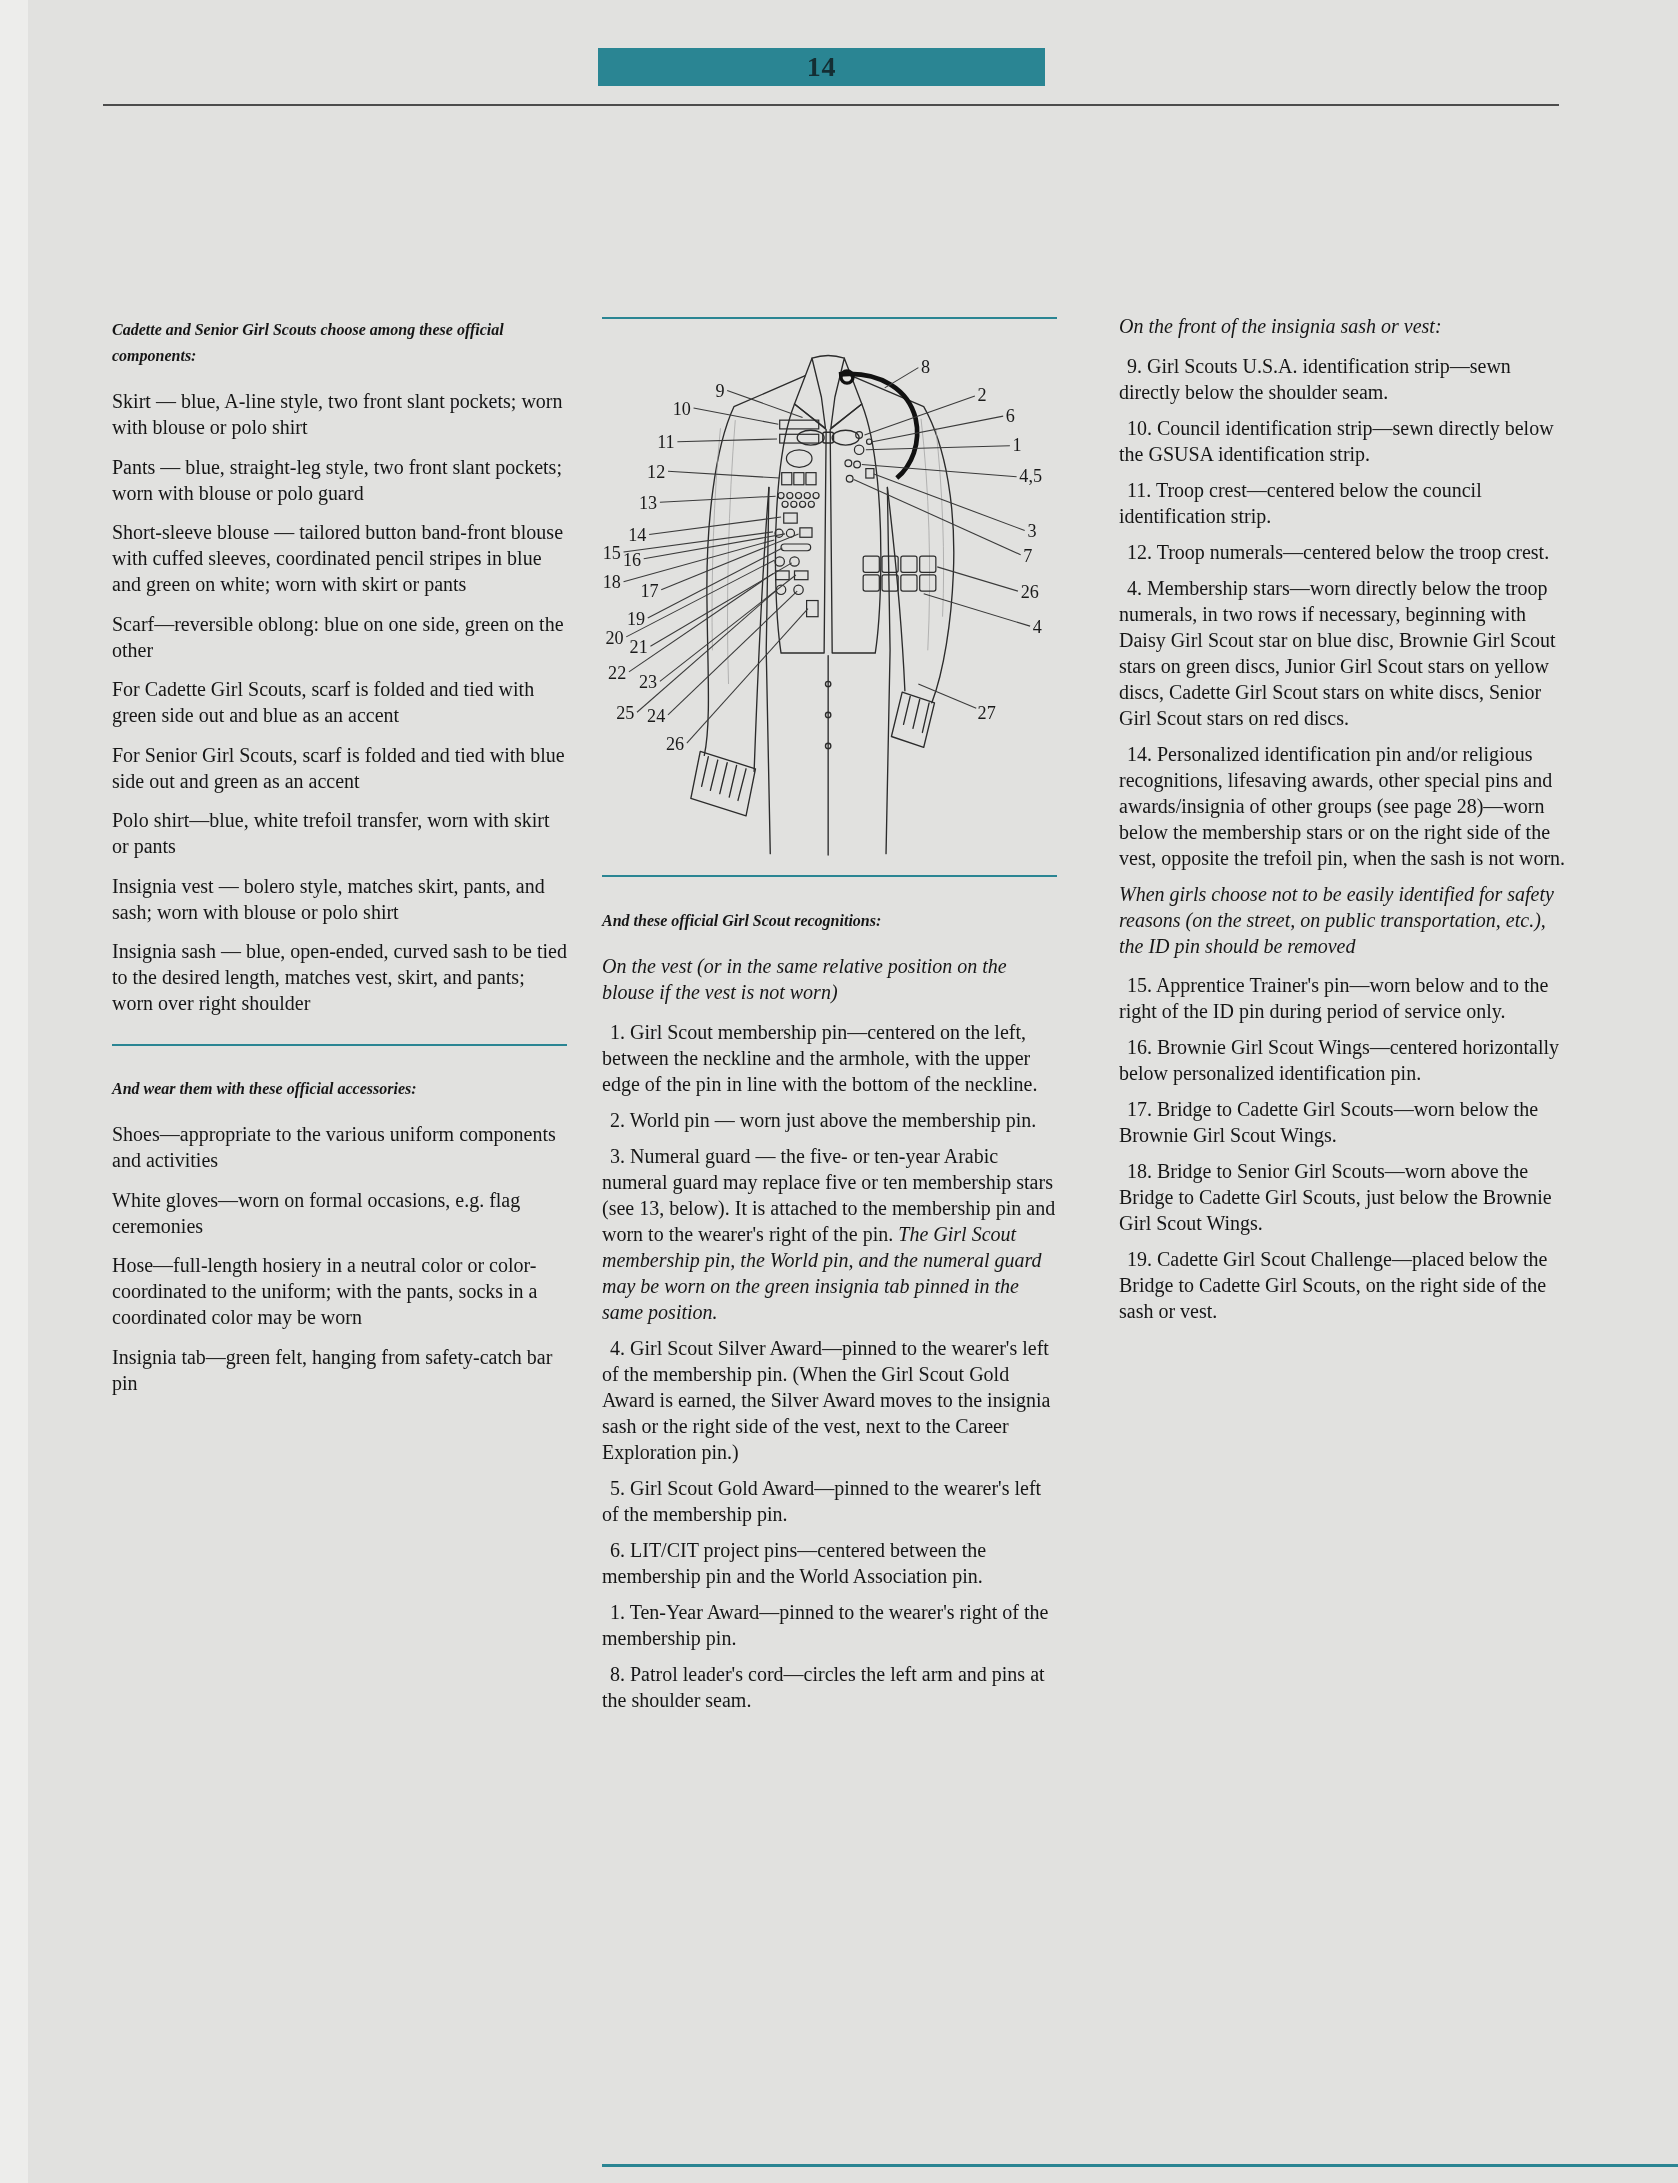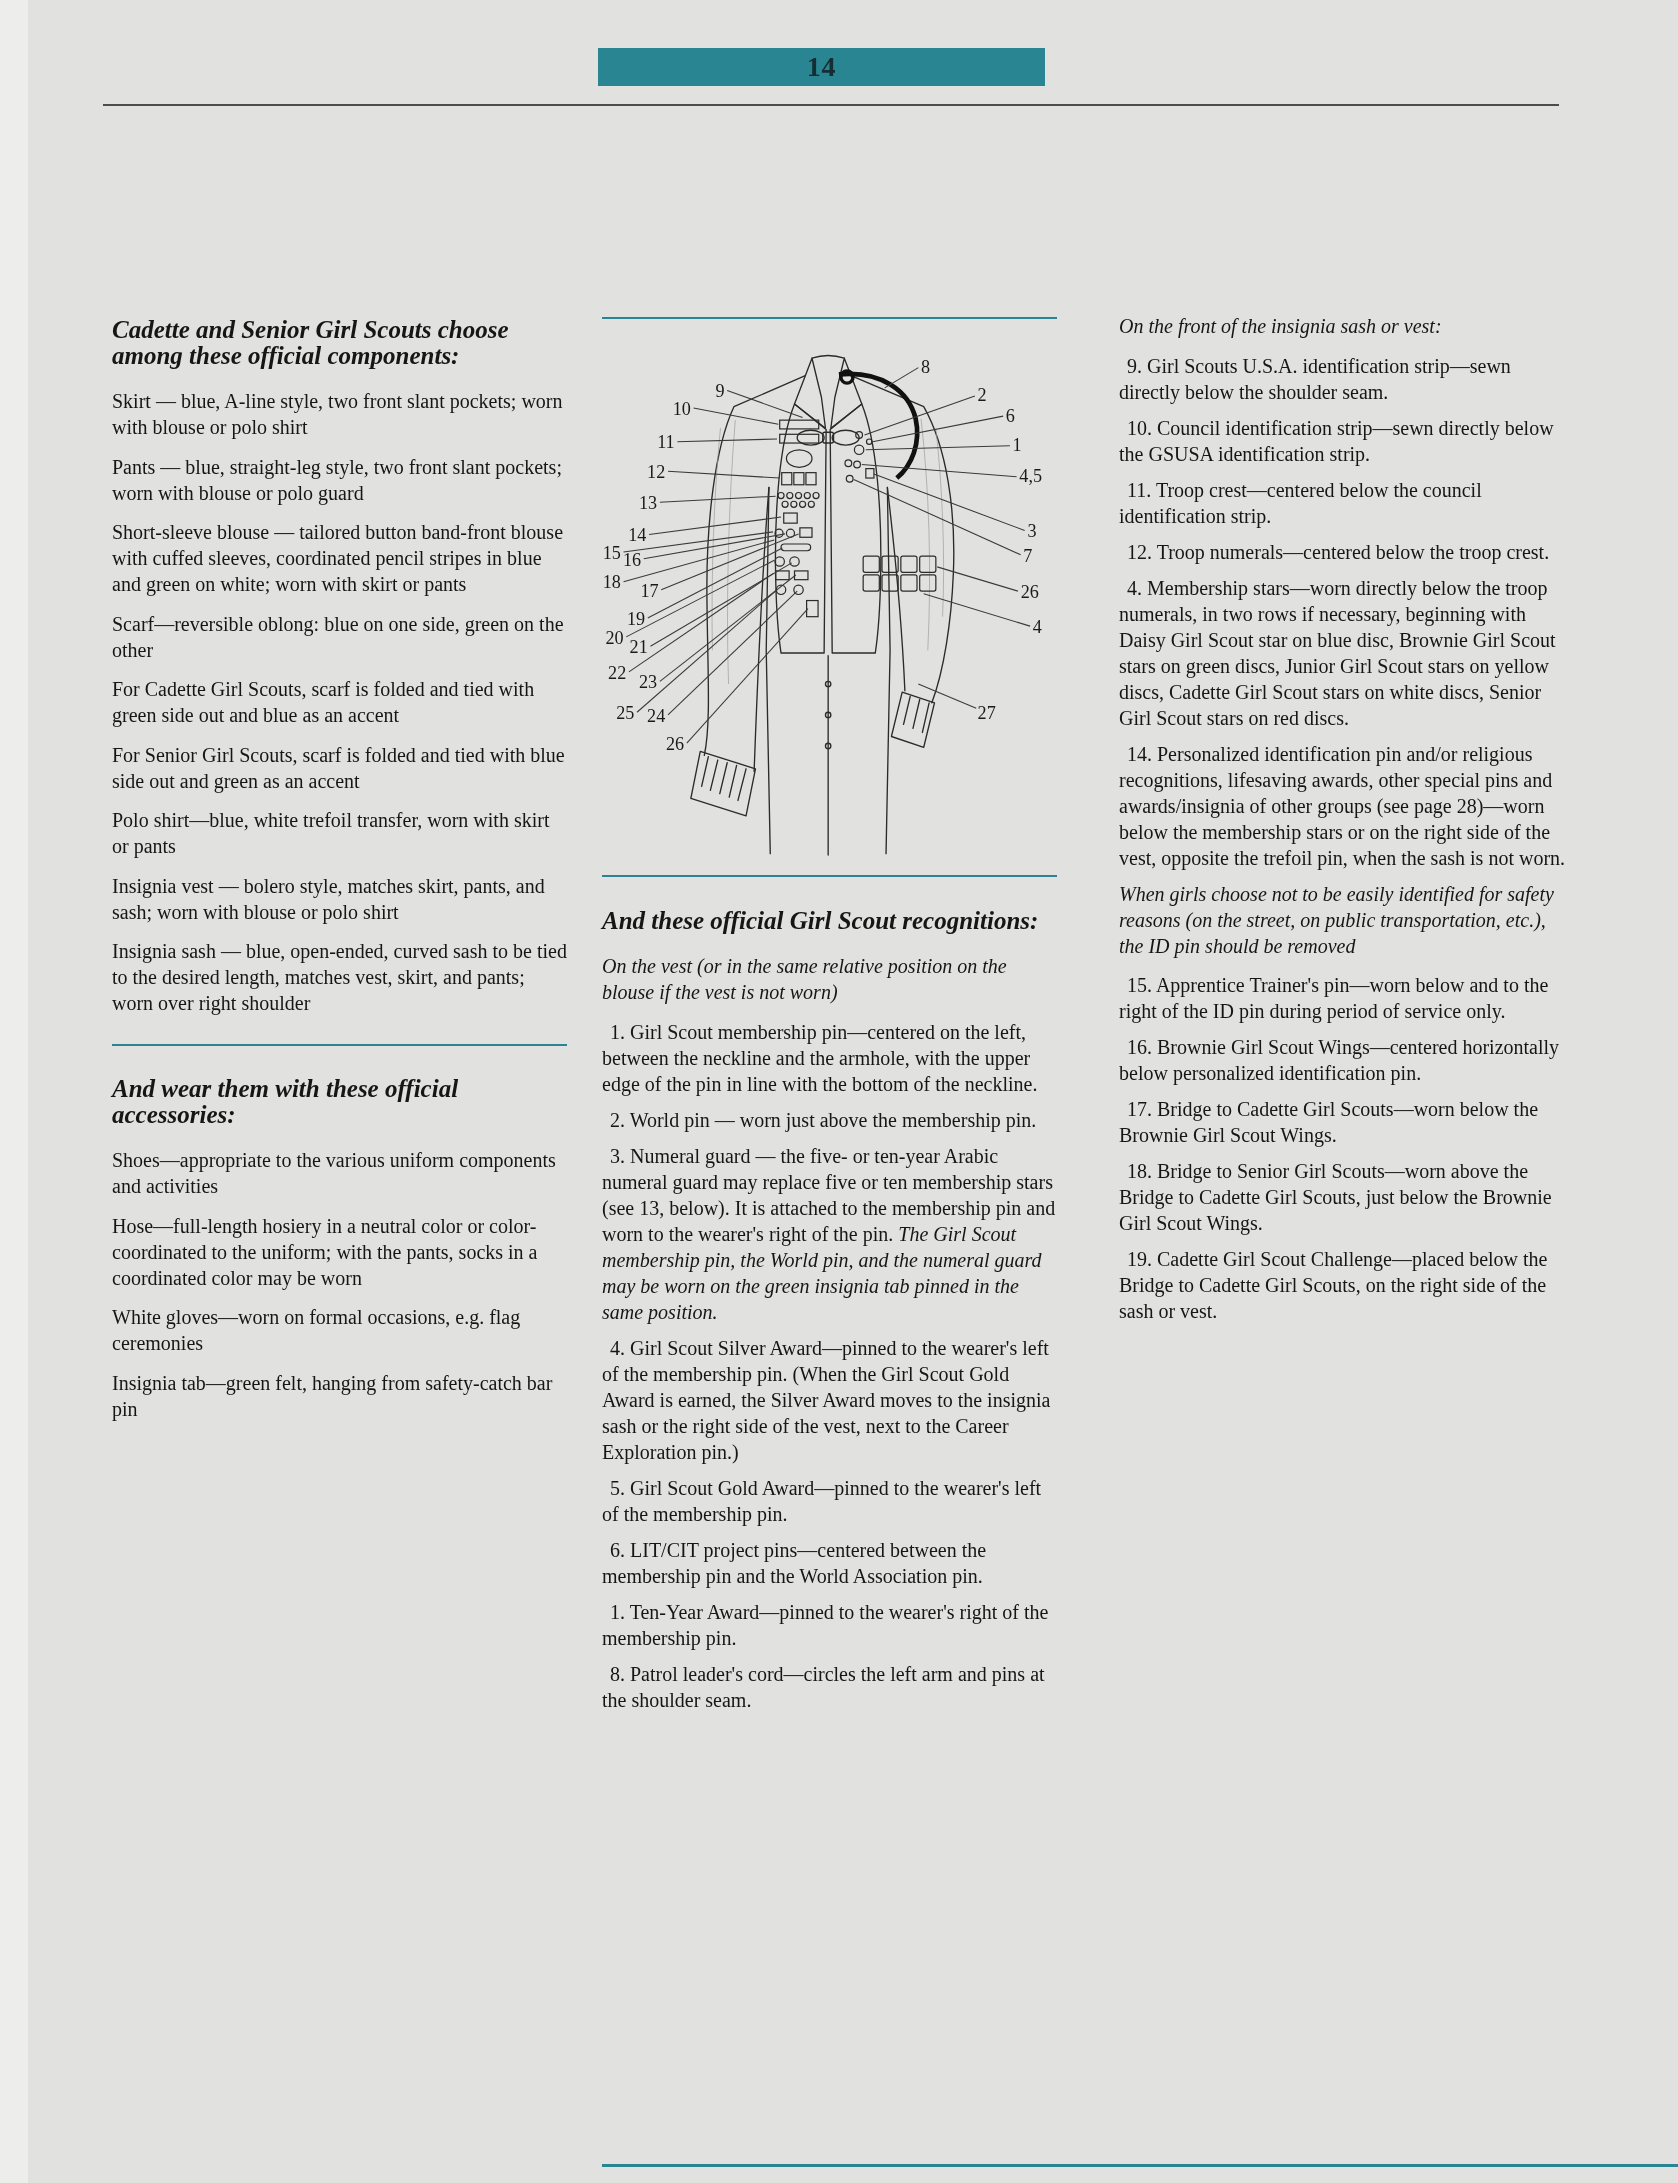--- a/index.html
+++ b/index.html
@@ -19,21 +19,21 @@
   }
   .page-num{font-size:28px;font-weight:bold;color:#142e33;letter-spacing:0.7px;}
   .top-rule{position:absolute;left:103px;top:104px;width:1456px;height:2px;background:#4c4c4c;}
   .bottom-rule{position:absolute;left:602px;top:2164px;width:1076px;height:2.7px;background:#2a8593;}
 
   .col{position:absolute;font-size:20px;line-height:26px;}
   .col-left{left:112px;top:317px;width:455px;}
   .col-mid{left:602px;top:317px;width:455px;}
   .col-right{left:1119px;top:313px;width:453px;}
 
-  h2{font-size:25px;line-height:26px;font-weight:bold;font-style:italic;margin:0 0 19px 0;}
+  h2{font-size:16px;line-height:26px;font-weight:bold;font-style:italic;margin:0 0 19px 0;}
   p{margin:0 0 11.5px 0;}
   .col-left p{margin-bottom:13.5px;}
   .num-item{text-indent:8px;margin-bottom:10px;}
   .col-head{font-style:italic;margin:0 0 13.5px 0;}
   .note{font-style:italic;margin:4px 0 13.5px 0;}
   .teal-rule{height:2px;background:#2a8593;border:0;}
   .rule-left{margin:28px 0 30px 0;}
   .rule-mid-top{margin:0 0 15px 0;}
   .rule-mid-bottom{margin:16px 0 31px 0;}
 
@@ -60,22 +60,22 @@
     <p>For Cadette Girl Scouts, scarf is folded and tied with green side out and blue as an accent</p>
     <p>For Senior Girl Scouts, scarf is folded and tied with blue side out and green as an accent</p>
     <p>Polo shirt—blue, white trefoil transfer, worn with skirt or pants</p>
     <p>Insignia vest — bolero style, matches skirt, pants, and sash; worn with blouse or polo shirt</p>
     <p>Insignia sash — blue, open-ended, curved sash to be tied to the desired length, matches vest, skirt, and pants; worn over right shoulder</p>
 
     <div class="teal-rule rule-left"></div>
 
     <h2>And wear them with these official accessories:</h2>
     <p>Shoes—appropriate to the various uniform components and activities</p>
+    <p>White gloves—worn on formal occasions, e.g. flag ceremonies</p>
     <p>Hose—full-length hosiery in a neutral color or color-coordinated to the uniform; with the pants, socks in a coordinated color may be worn</p>
-    <p>White gloves—worn on formal occasions, e.g. flag ceremonies</p>
     <p>Insignia tab—green felt, hanging from safety-catch bar pin</p>
   </div>
 
   <div class="col col-mid">
     <div class="teal-rule rule-mid-top"></div>
 
     <svg class="diagram" viewBox="0 0 676 780" width="455" height="525" style="font-size:30px">
 
       <g stroke="#2b2b2b" stroke-width="2" fill="none" stroke-linecap="round" stroke-linejoin="round">
         <path d="M302,62 L196,108 C168,168 154,280 156,400 C157,500 162,580 152,626"></path>

